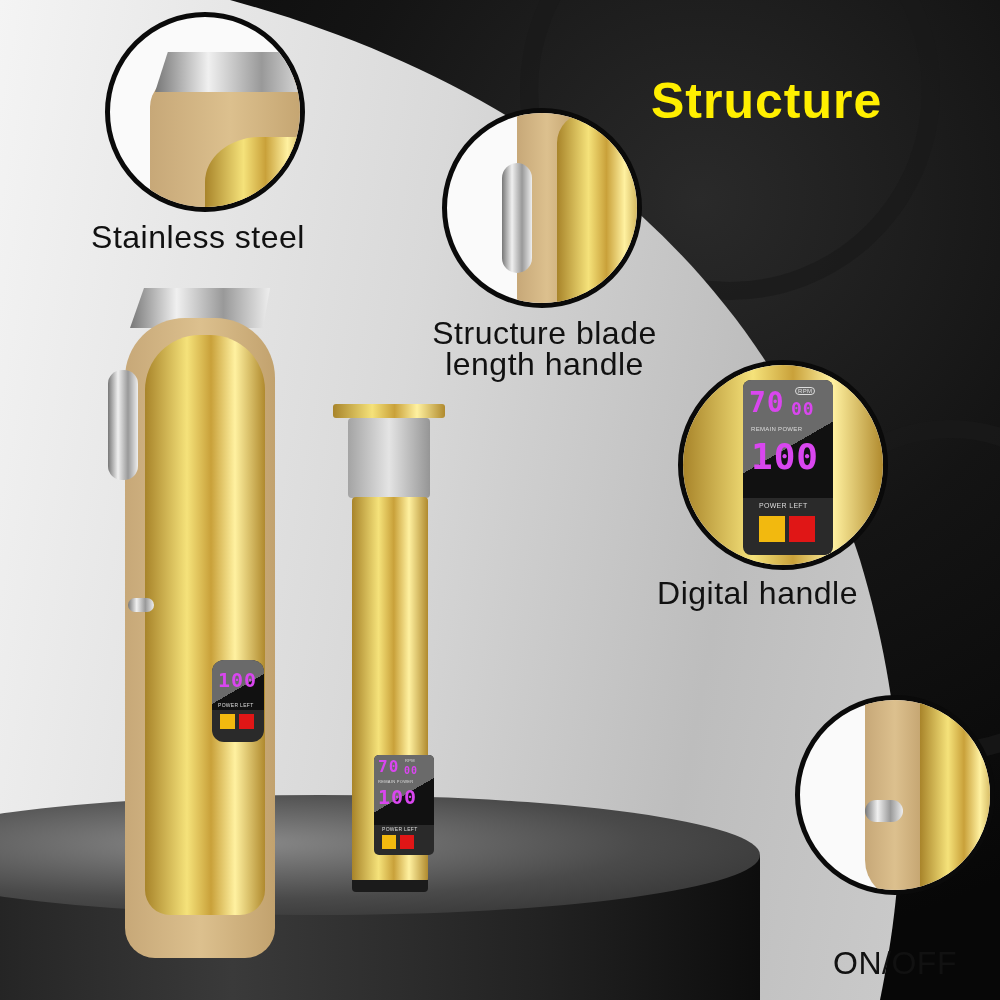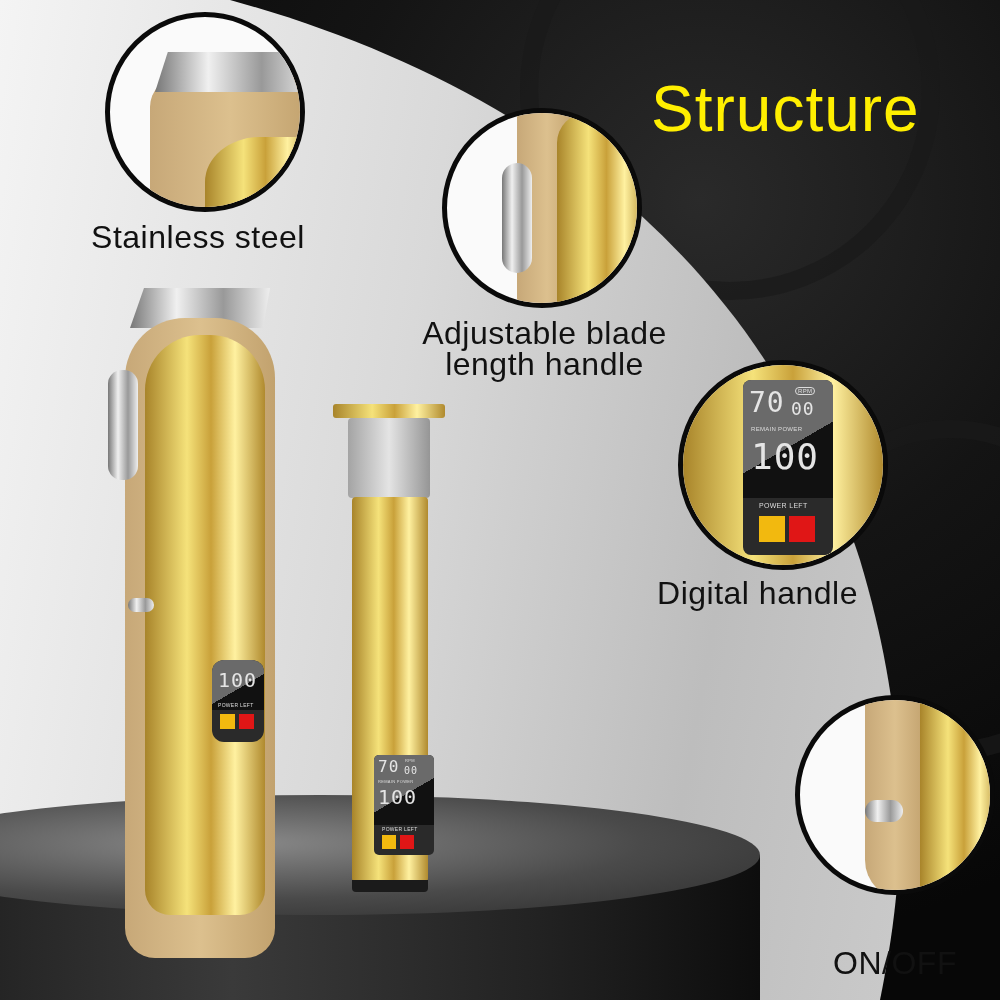--- a/index.html
+++ b/index.html
@@ -11,31 +11,31 @@
   .gear { position: absolute; border-radius: 50%; border: 18px solid #1a1a1a; opacity: .7; }
   .bg-light { position: absolute; left: 0; top: 0; width: 1000px; height: 1000px;
     background: linear-gradient(100deg, #f4f4f4 0%, #d9d9d9 40%, #bdbdbd 70%, #cfcfcf 100%);
     clip-path: path('M0 0 L230 0 C 520 80 760 250 860 560 C 920 760 900 900 880 1000 L0 1000 Z'); }
   .pedestal-top { position: absolute; left: -120px; top: 795px; width: 880px; height: 120px; border-radius: 50%;
     background: radial-gradient(ellipse at 40% 40%, #8a8a8a 0%, #4a4a4a 55%, #2a2a2a 100%); }
   .pedestal-body { position: absolute; left: -120px; top: 855px; width: 880px; height: 160px;
     background: linear-gradient(90deg, #1a1a1a 0%, #3a3a3a 40%, #222 75%, #0d0d0d 100%); }
 
   
-  .title { position: absolute; left: 651px; top: 72px; font-size: 64px; color: #ffef00; letter-spacing: 1px; }
+  .title { position: absolute; left: 651px; top: 72px; font-size: 50px; color: #ffef00; letter-spacing: 1px; font-weight: bold; }
   .label { position: absolute; font-size: 32px; color: #111; text-align: center; line-height: 31px; letter-spacing: .5px; }
 
   
   .circle { position: absolute; border-radius: 50%; border: 5px solid #0a0a0a; background: #fafafa; overflow: hidden; }
   .gold { background: linear-gradient(90deg, #a8842a 0%, #f5e27a 35%, #c9a13a 55%, #fff1a0 75%, #b08a2e 100%); }
   .gold-matte { background: linear-gradient(90deg, #c7a878, #dcc08e, #c2a26e); }
   .steel { background: linear-gradient(90deg, #777, #f0f0f0, #999, #eee); }
   .display { position: absolute; background: #2a2a2a; border-radius: 10px; overflow: hidden; }
   .display .half { position: absolute; inset: 0; background: linear-gradient(150deg, #6a6a6a 0 55%, #111 55% 100%); }
-  .seg { position: absolute; color: #e5e5e5; font-family: "DejaVu Sans Mono", monospace; font-weight: normal; letter-spacing: 1px; }
+  .seg { position: absolute; color: #d946ef; font-family: "DejaVu Sans Mono", monospace; font-weight: bold; letter-spacing: 1px; }
   .dlbl { position: absolute; color: #ddd; font-size: 6px; letter-spacing: .3px; white-space: nowrap; }
   .ico-y { position: absolute; background: #f2b90f; }
   .ico-r { position: absolute; background: #e01616; }
 </style>
 </head>
 <body>
 
 <div class="bg-dark"></div>
 <div class="gear" style="left:520px;top:-120px;width:420px;height:420px;"></div>
 <div class="gear" style="left:780px;top:420px;width:340px;height:340px;"></div>
@@ -53,21 +53,21 @@
 <div class="label" style="left:88px;top:222px;width:220px;">
   <div>Stainless steel</div>
 </div>
 
 <div class="circle" style="left:442px;top:108px;width:200px;height:200px;">
   <div class="gold-matte" style="position:absolute;left:70px;top:0;width:60px;height:200px;"></div>
   <div class="gold" style="position:absolute;left:110px;top:0;width:90px;height:200px;border-radius:30px 0 0 0;"></div>
   <div class="steel" style="position:absolute;left:55px;top:50px;width:30px;height:110px;border-radius:15px;"></div>
 </div>
 <div class="label" style="left:412px;top:318px;width:265px;">
-  <div>Adjustable blade</div>
+  <div>Structure blade</div>
   <div>length handle</div>
 </div>
 
 <div class="circle" style="left:678px;top:360px;width:210px;height:210px;">
   <div class="gold" style="position:absolute;inset:0;"></div>
   <div class="display" style="left:60px;top:15px;width:90px;height:175px;border-radius:8px;">
     <div class="half" style="height:118px;"></div>
     <div class="seg" style="left:6px;top:6px;font-size:28px;">70</div>
     <div class="seg" style="left:48px;top:18px;font-size:18px;">00</div>
     <div class="dlbl" style="left:52px;top:7px;border:1px solid #ddd;border-radius:4px;padding:0 2px;">RPM</div>

